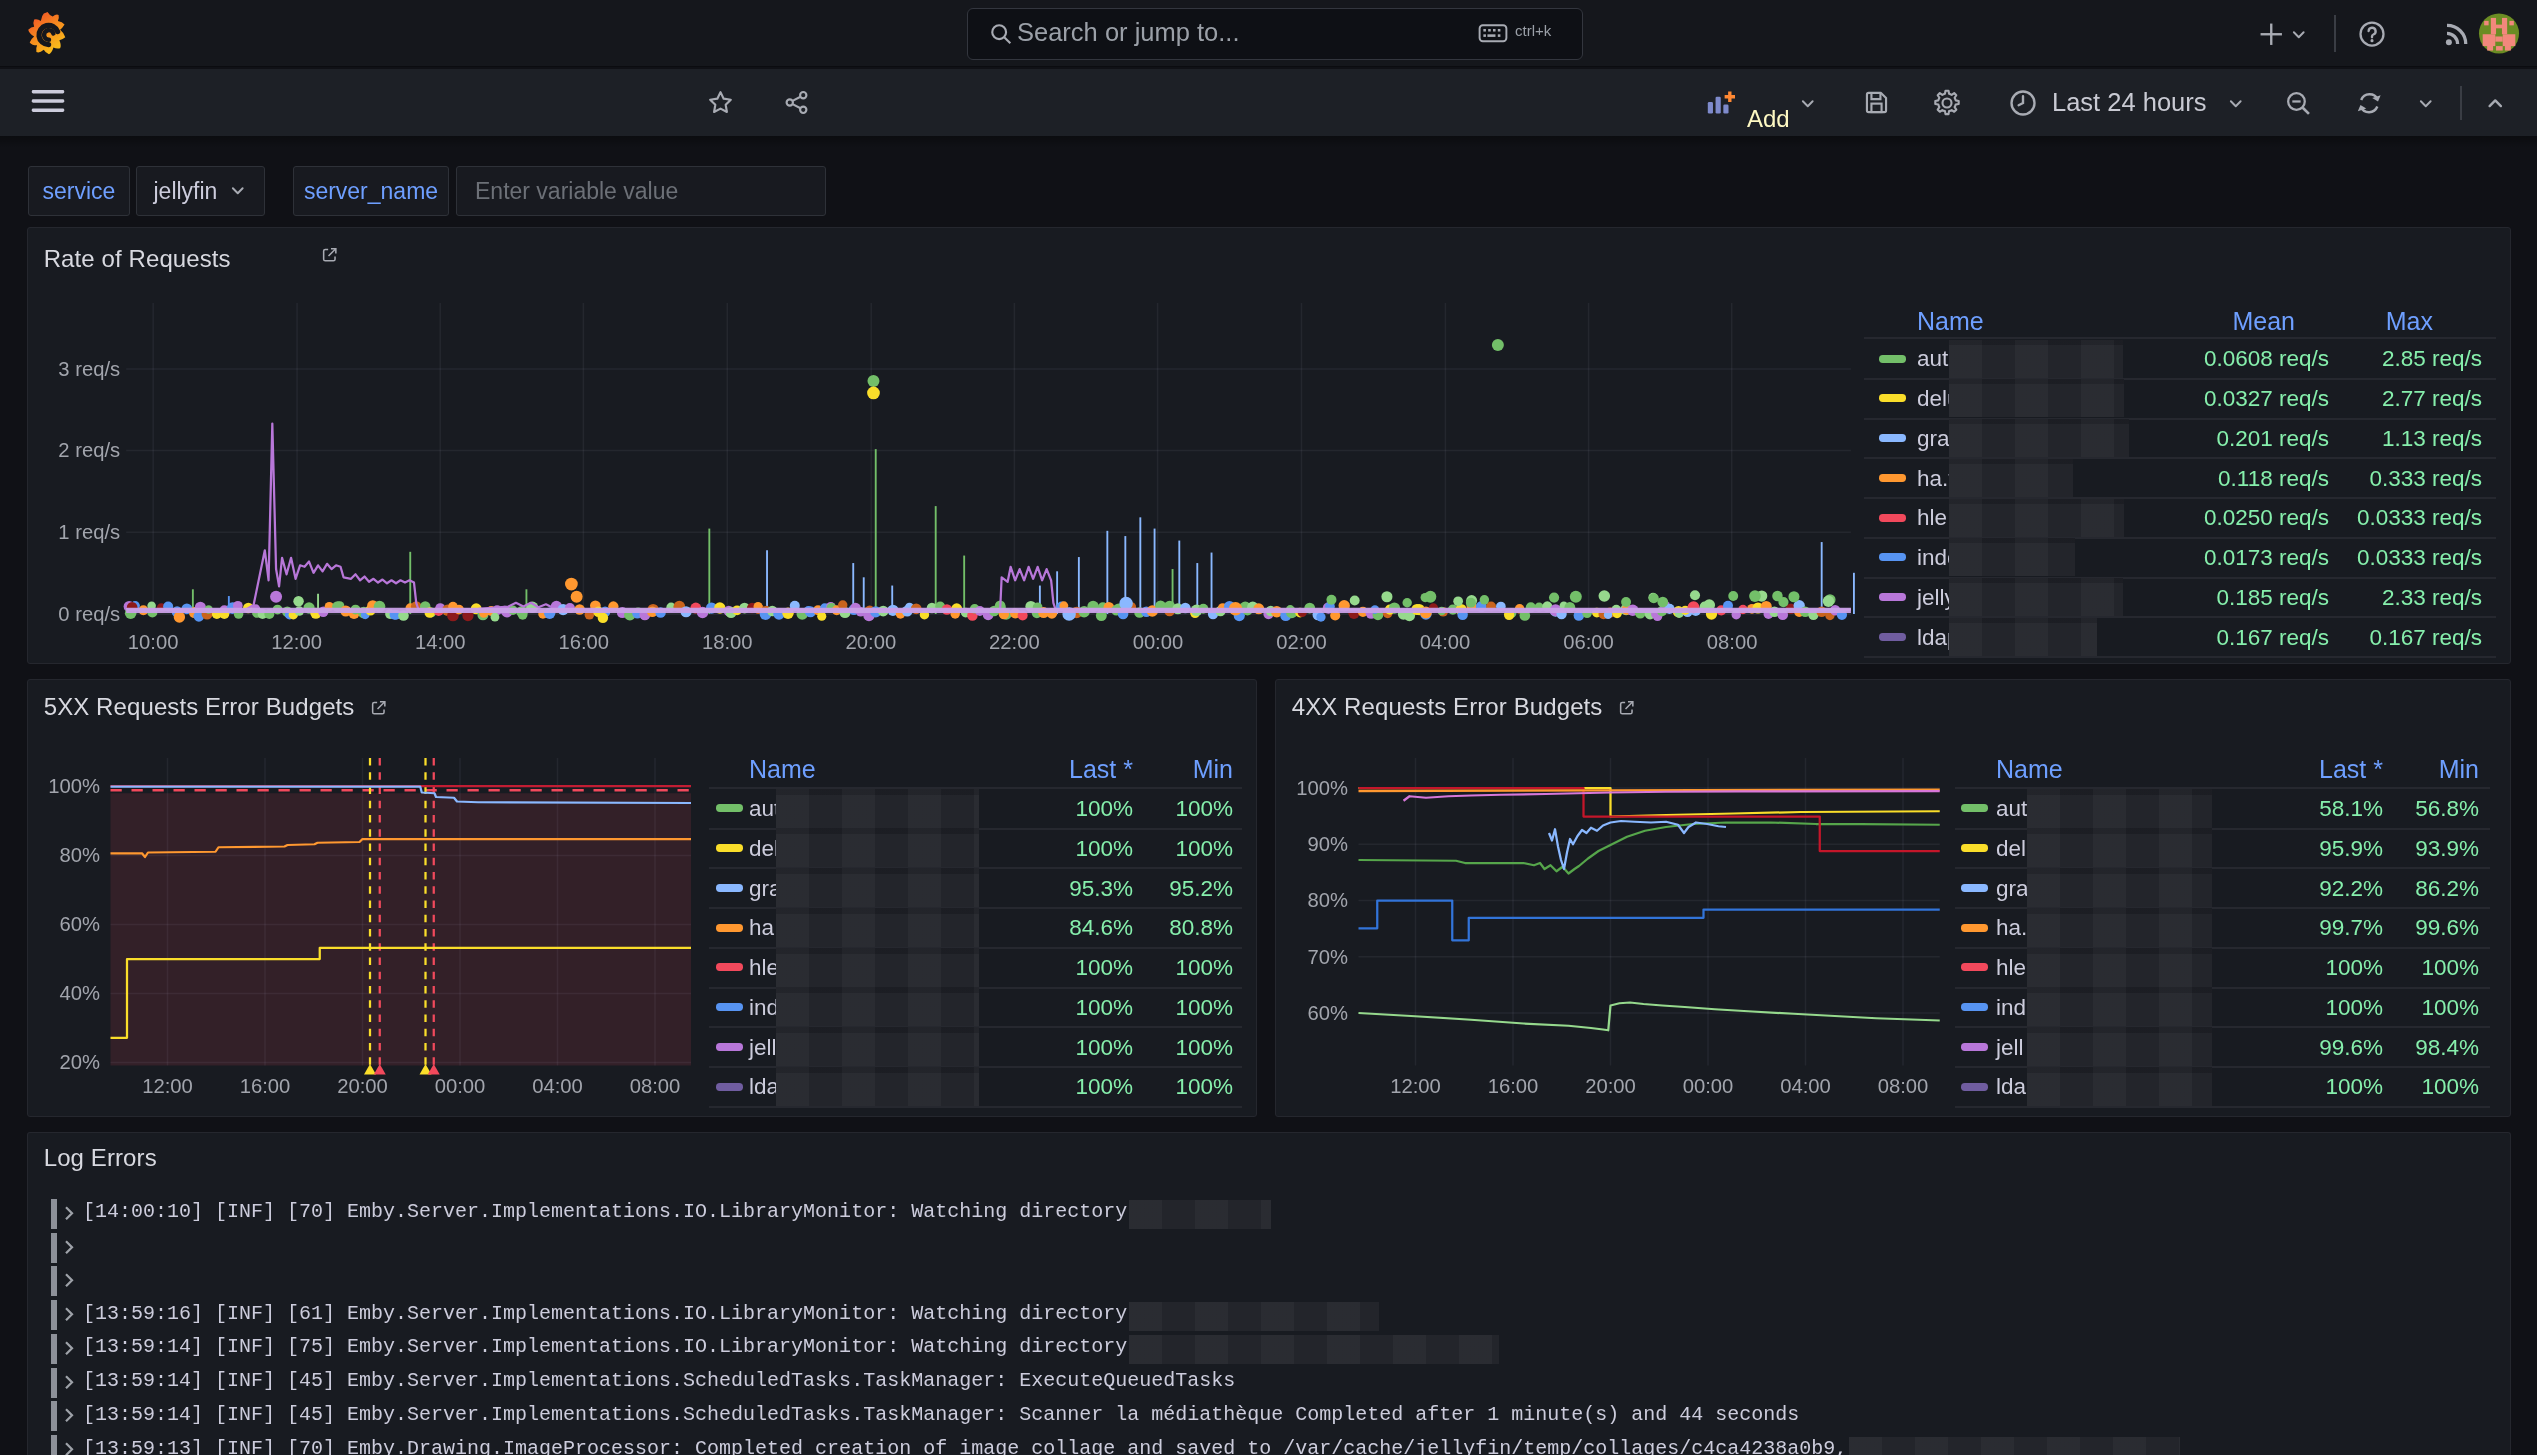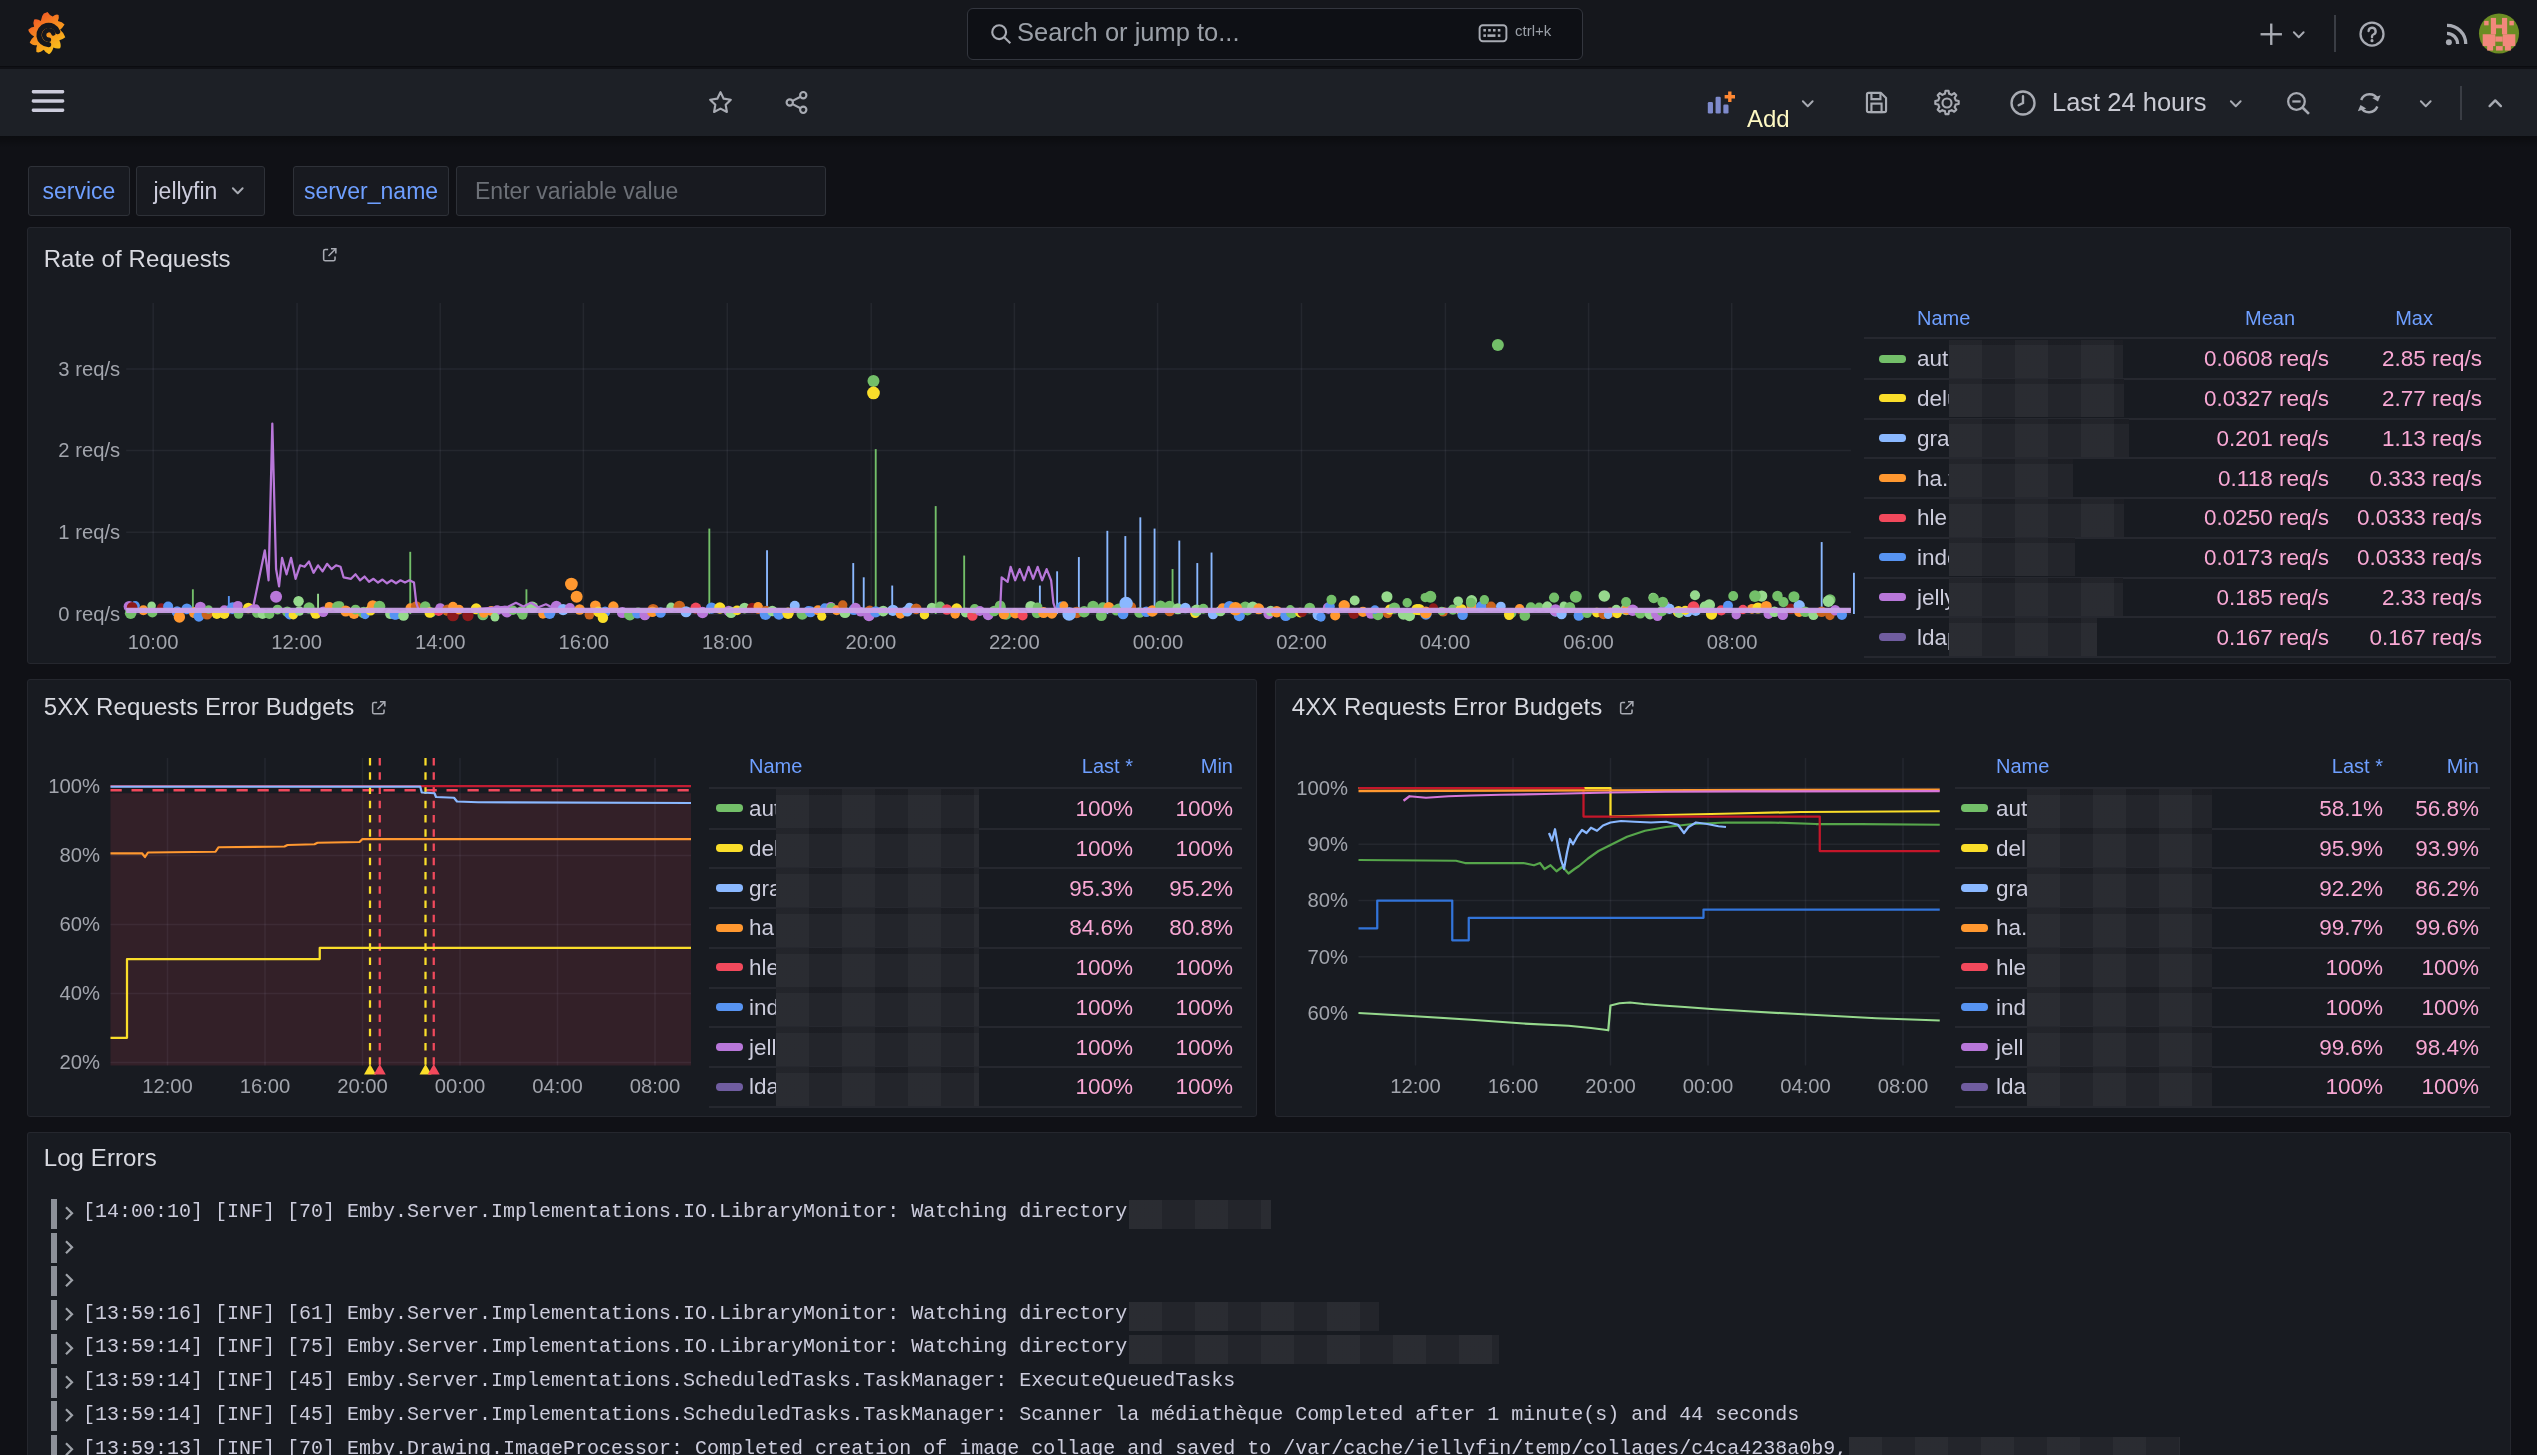--- a/index.html
+++ b/index.html
@@ -10,25 +10,25 @@
 .toolbar::after { content:""; position:absolute; left:0; top:67px; width:100%; height:12px;
   background:linear-gradient(rgba(0,0,0,0.30), rgba(0,0,0,0)); }
 .searchbox { position:absolute; left:967px; top:7.5px; width:616px; height:52px; background:#0e1015;
   border:1.5px solid #33363e; border-radius:6px; }
 .crumb { font-size:25px; color:#c9cad3; }
 .crumbsep { font-size:21px; color:#7d808a; }
 .pill { position:absolute; top:166px; height:50px; background:#181a20; border:1.5px solid #2e3138;
   border-radius:3px; display:flex; align-items:center; }
 .panel { position:absolute; background:#181b21; border:1.5px solid #25272e; border-radius:3px; }
 .ptitle { position:absolute; top:12.7px; font-size:24px; color:#d8d9e0; letter-spacing:0.1px; }
-.lh { position:absolute; font-size:20px; color:#6e9fff; }
+.lh { position:absolute; font-size:25px; color:#6e9fff; }
 .lsep { position:absolute; height:1.5px; background:rgba(204,204,220,0.08); }
 .sw { position:absolute; width:27px; height:7.5px; border-radius:3.7px; }
 .ln { position:absolute; font-size:22.5px; color:#ccccdc; }
-.lv { position:absolute; font-size:22.5px; color:#f9a8d4; text-align:right; }
+.lv { position:absolute; font-size:22.5px; color:#86efac; text-align:right; }
 .blur { position:absolute; background-color:#1f2127;
   background-image:repeating-linear-gradient(90deg, rgba(255,255,255,0.028) 0 33px, rgba(0,0,0,0.03) 33px 66px),
   repeating-linear-gradient(0deg, rgba(255,255,255,0.022) 0 33px, rgba(8,8,12,0.09) 33px 66px); }
 .logbar { position:absolute; left:22.5px; width:6.7px; height:30px; background:#8d9199; }
 .logline { position:absolute; left:55px; font-family:"Liberation Mono", monospace; font-size:20px;
   color:#ccccdc; white-space:nowrap; }
 </style></head>
 <body>
 
 <div class="topbar">

